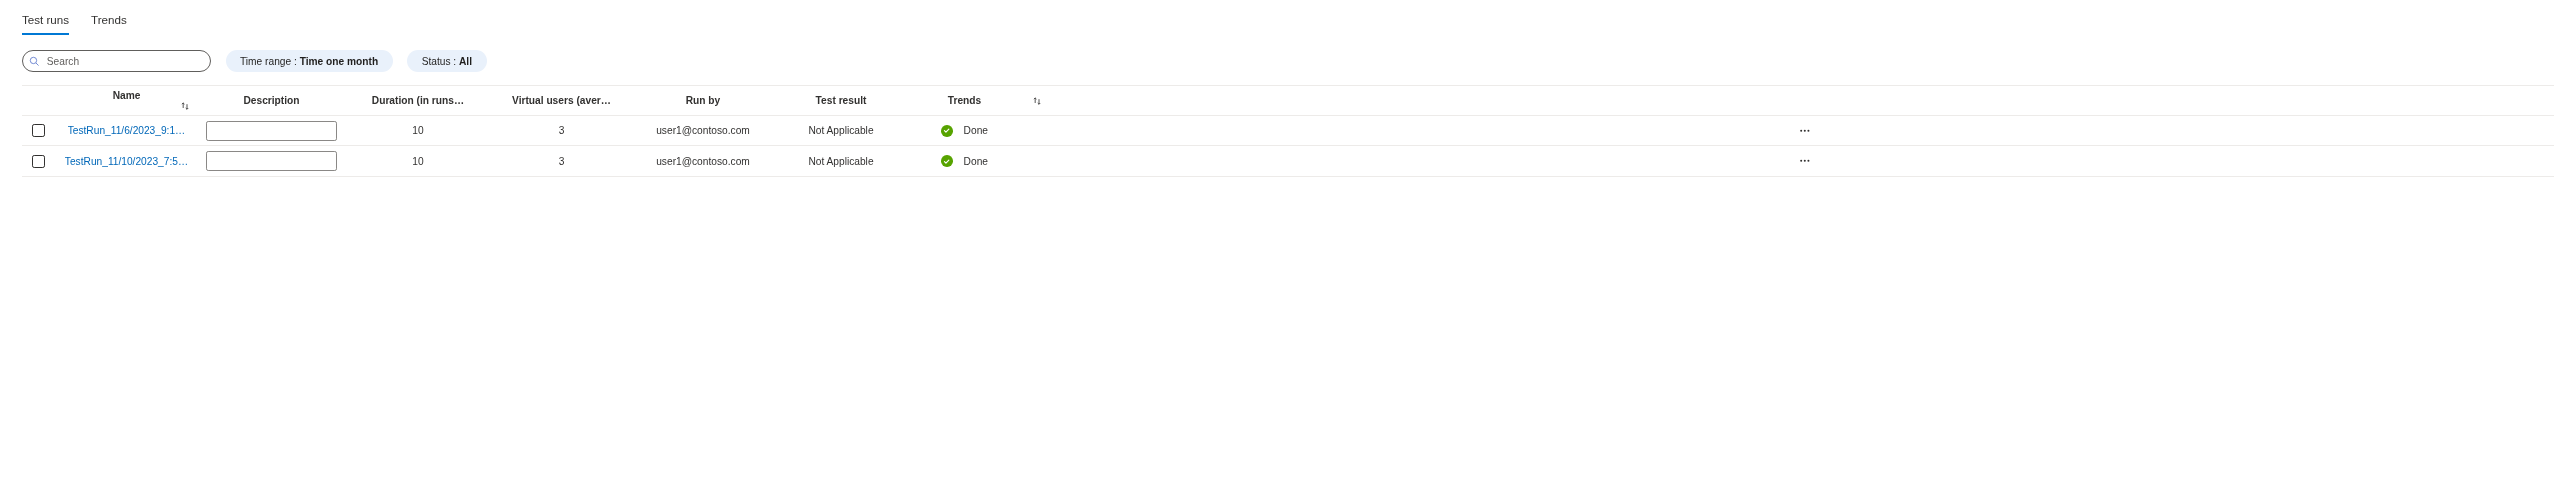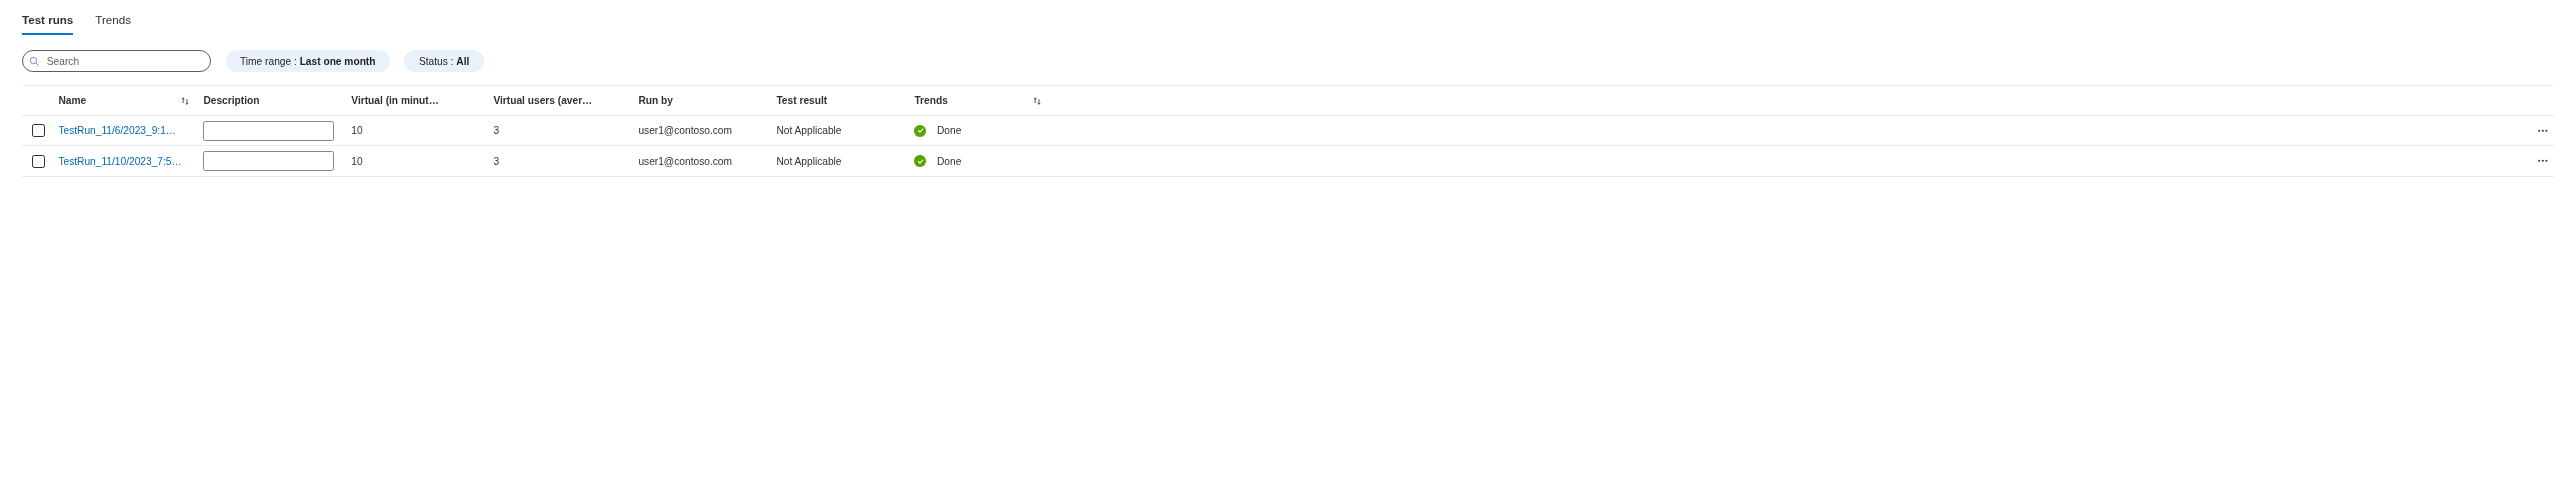--- a/index.html
+++ b/index.html
@@ -14,21 +14,21 @@
 
   
   .tabs { display: flex; gap: 22px; border-bottom: none; }
   .tab {
     padding: 5.8px 0 7.3px 0;
     font-size: 11.6px;
     color: #323130;
     cursor: pointer;
     border-bottom: 2.2px solid transparent;
   }
-  .tab.active { font-weight: 700; border-bottom-color: #0078d4; }
+  .tab.active { font-weight: 400; border-bottom-color: #0078d4; }
   
   
   .filter-row {
     display: flex;
     align-items: center;
     gap: 14.5px;
     margin-top: 14.5px;
     margin-bottom: 13px;
   }
   .search-box {
@@ -69,21 +69,21 @@
     font-weight: 600;
     font-size: 10.2px;
     color: #323130;
   }
   .trow {
     display: flex; align-items: center;
     border-bottom: 0.7px solid #edebe9;
     height: 30.5px;
     font-size: 10.2px;
   }
-  .col { padding: 0 4.4px; overflow: hidden; text-overflow: ellipsis; white-space: nowrap; display:flex; align-items:center; }
+  .col { padding: 0 4.4px; overflow: hidden; text-overflow: ellipsis; white-space: nowrap; display:flex; align-items:center;flex-direction:column; }
   .col-chk     { width: 32px; justify-content:center; }
   .col-name    { width: 145px; }
   .col-desc    { width: 145px; }
   .col-dur     { width: 145px; padding-left:7.3px; }
   .col-vu      { width: 145px; }
   .col-runby   { width: 138px; }
   .col-result  { width: 138px; }
   .col-status  { width: 109px; }
   .col-sort    { width: 36px; justify-content:center; }
   .col-actions { flex:1; display:flex; justify-content:flex-end; padding-right:2.9px; }
@@ -132,21 +132,21 @@
     <div class="search-box">
       <span class="icon">
         <svg width="10.2" height="10.2" viewBox="0 0 16 16" fill="none">
           <circle cx="7" cy="7" r="5" stroke="#4b69c6" stroke-width="1.2"></circle>
           <line x1="11" y1="11" x2="15" y2="15" stroke="#4b69c6" stroke-width="1.2"></line>
         </svg>
       </span>
       <input type="text" placeholder="Search" style="">
     </div>
     <div class="pill">
-      <span>Time range : </span><b>Last one month</b>
+      <span>Time range : </span><b>Time one month</b>
     </div>
     <div class="pill">
       <span>Status : </span><b>All</b>
     </div>
   </div>
 
   <div class="table">
     <div class="thead">
       <div class="col col-chk"></div>
       <div class="col col-name">
@@ -155,21 +155,21 @@
           <svg width="10.2" height="10.2" viewBox="0 0 16 16">
             <path d="M5 3 L5 11 M3 5 L5 3 L7 5" stroke="#323130" stroke-width="1.3" fill="none"></path>
             <path d="M11 13 L11 5 M9 11 L11 13 L13 11" stroke="#323130" stroke-width="1.3" fill="none"></path>
           </svg>
         </span>
       </div>
       <div class="col col-desc">
         <span>Description</span>
       </div>
       <div class="col col-dur">
-        <span>Virtual (in minut…</span>
+        <span>Duration (in runs…</span>
       </div>
       <div class="col col-vu">
         <span>Virtual users (aver…</span>
       </div>
       <div class="col col-runby">
         <span>Run by</span>
       </div>
       <div class="col col-result">
         <span>Test result</span>
       </div>

